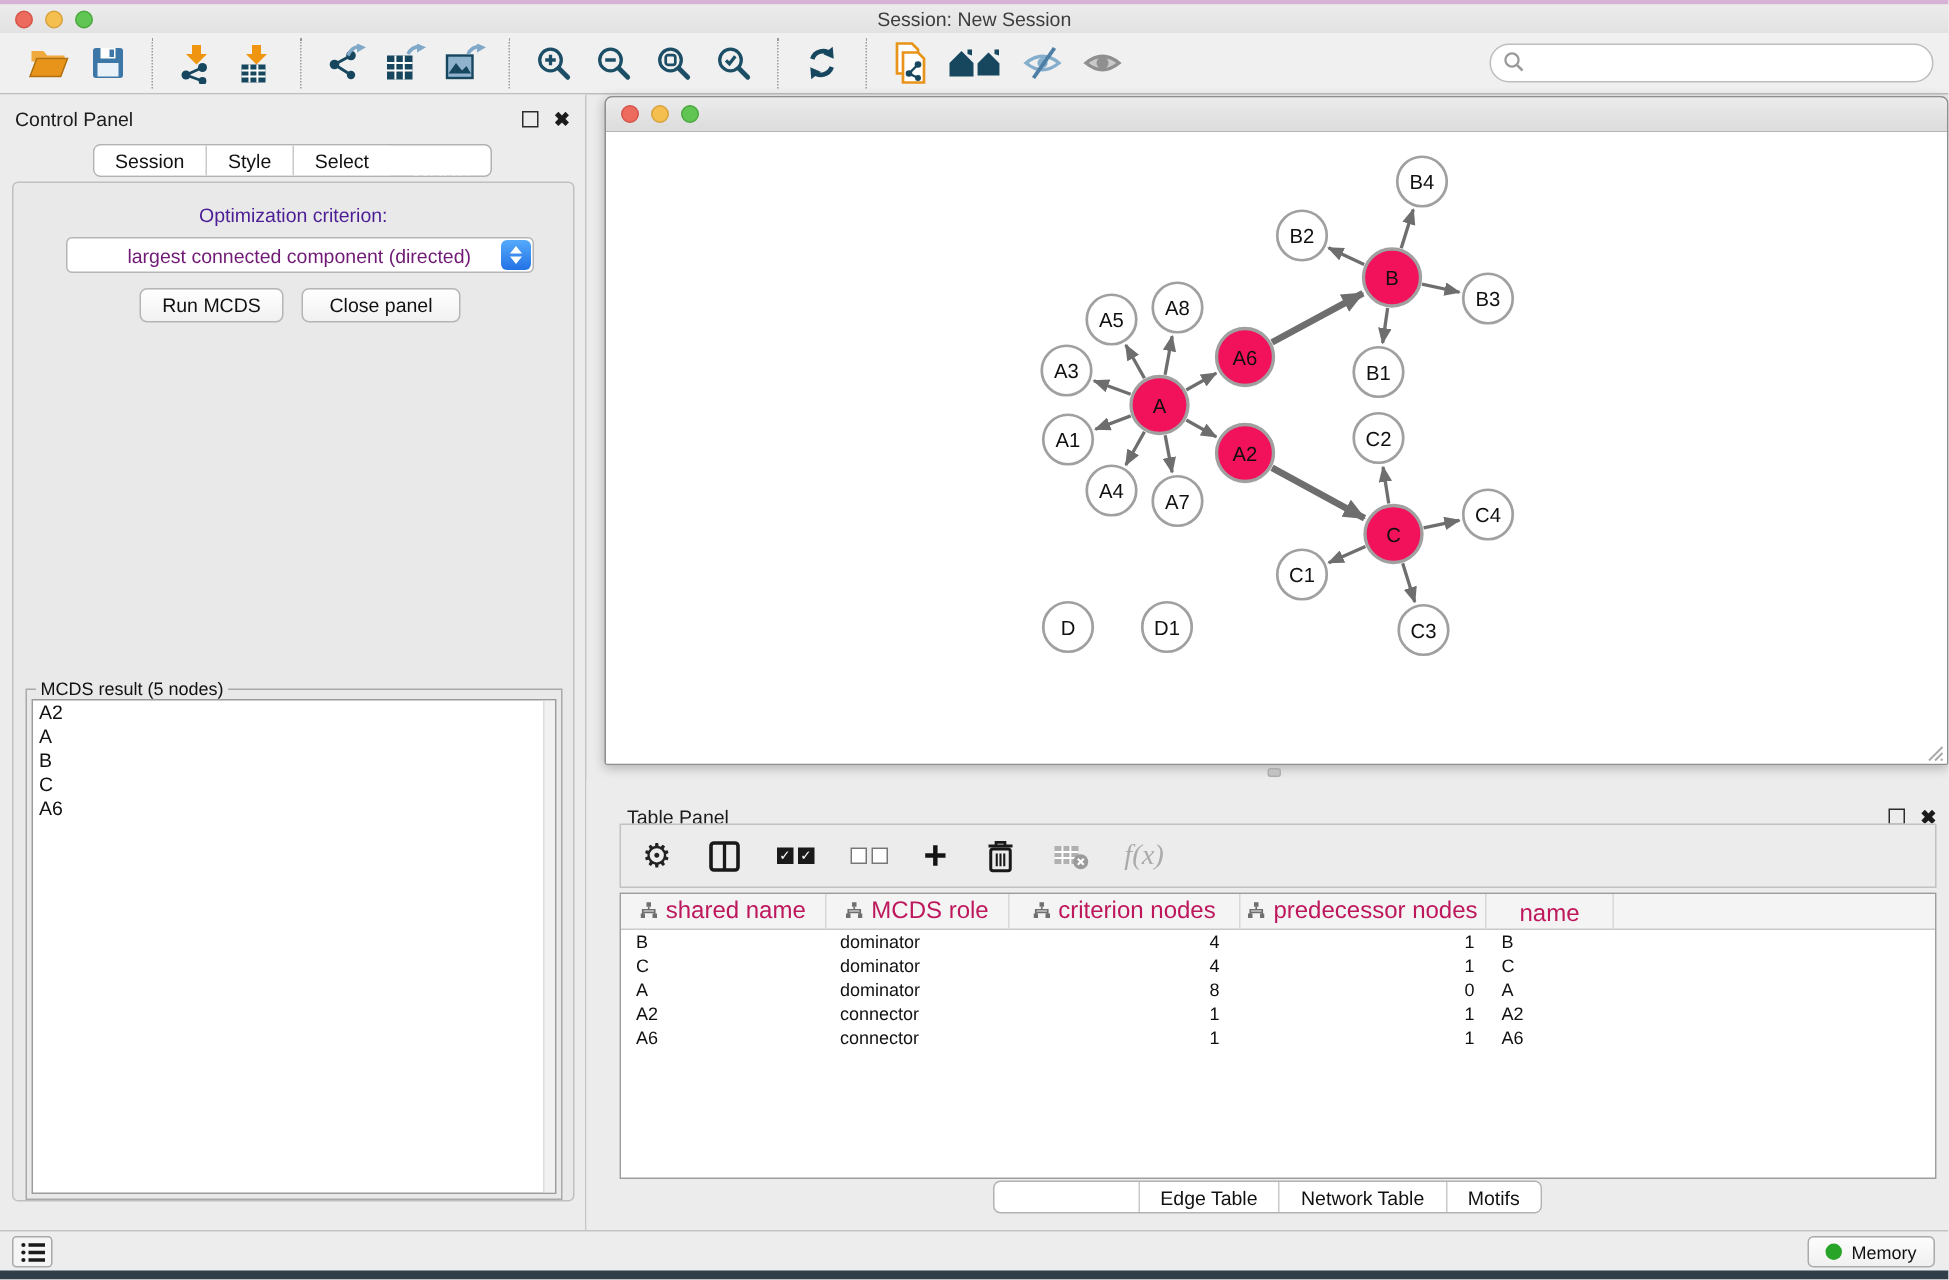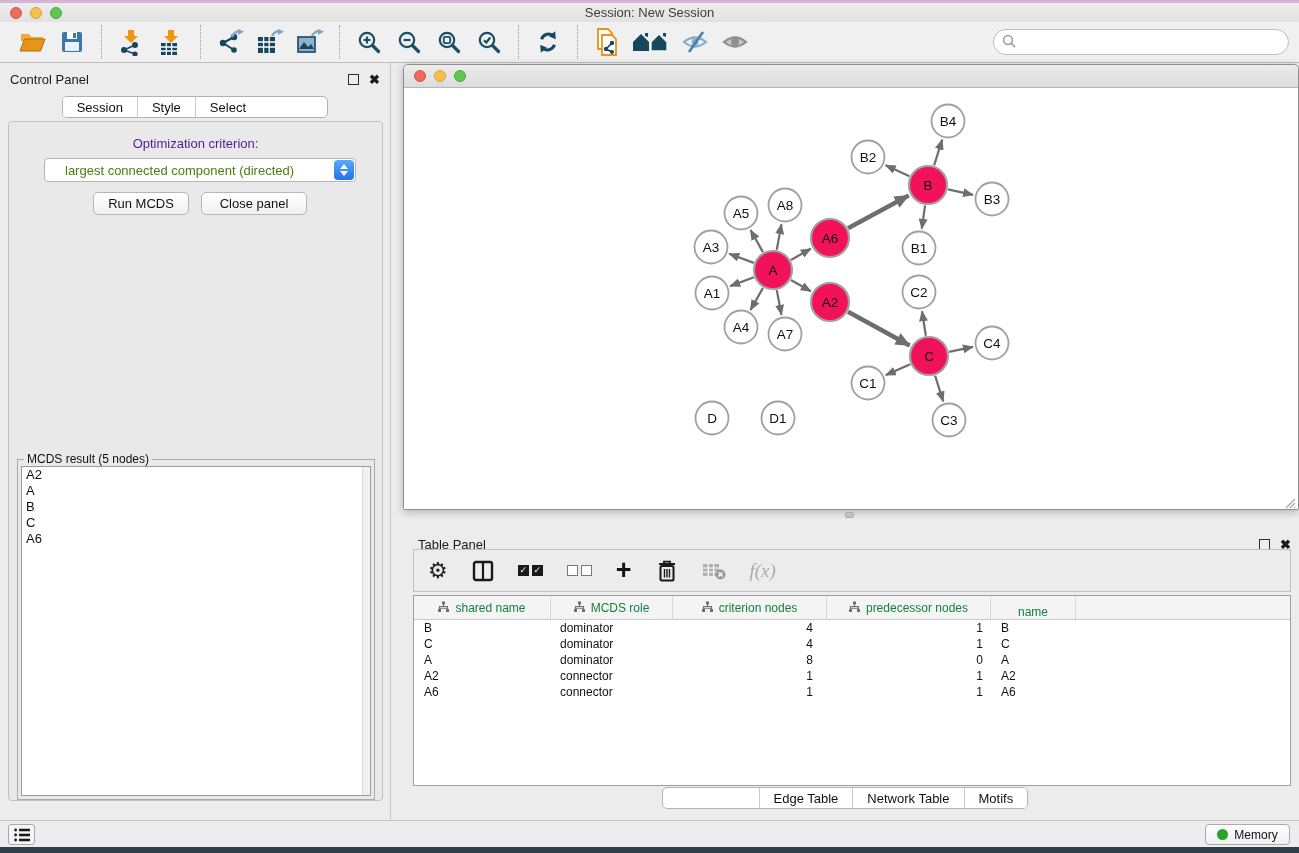--- a/index.html
+++ b/index.html
@@ -44,22 +44,22 @@
       border-left:1px solid #c9c9c9; background:#fff; white-space:nowrap; }
   .segtab:first-child { border-left:none; }
   .segtab.sel { background:linear-gradient(#4ba4fc,#2e86f6); color:#fff; border-left-color:#2e86f6;margin-top:20px; }
   #cp-tabs-row { position:absolute; left:0; top:33px; width:100%; text-align:center; }
 
   #cp-content { left:8px; top:58px; width:375px; height:680px; background:#e9e9e9;
       border:1px solid #c0c0c0; border-radius:4px; position:absolute; }
   #opt-label { position:absolute; top:14px; width:100%; text-align:center; font-size:13px; color:#4c1d95; }
   #criterion-select { position:absolute; left:35px; top:36px; width:312px; height:24px;
       background:#fff; border:1px solid #b5b5b5; border-radius:4px; display:flex; align-items:center; }
-  #criterion-value { font-size:13px; color:#4d7c0f; padding-left:20px; flex:1;
-      white-space:nowrap; overflow:hidden; }
+  #criterion-value { font-size:13px; color:#701a75; padding-left:20px; flex:1;
+      white-space:nowrap; overflow:hidden;text-align:center; }
   #criterion-spinner { width:20px; height:20px; margin-right:1px; border-radius:4px;
       background:linear-gradient(#55aafc,#2272e4); display:flex; flex-direction:column;
       align-items:center; justify-content:center; gap:2px; }
   .tri-up { width:0; height:0; border-left:4px solid transparent; border-right:4px solid transparent;
       border-bottom:5px solid #fff; }
   .tri-dn { width:0; height:0; border-left:4px solid transparent; border-right:4px solid transparent;
       border-top:5px solid #fff; }
   .push-btn { position:absolute; top:70px; height:23px; background:linear-gradient(#ffffff,#f1f1f1);
       border:1px solid #b5b5b5; border-radius:5px; font-size:13px; color:#111;
       display:flex; align-items:center; justify-content:center; }
@@ -102,21 +102,21 @@
   .cb.on { background:#1a1a1a; color:#fff; font-size:9px; line-height:11px; text-align:center; }
   .cb.off { border:1.5px solid #777; background:#fff; }
   .cb + .cb { margin-left:3px; }
   .glyph-plus { font-size:27px; font-weight:bold; color:#141414; line-height:0.8; }
   .glyph-fx { font-family:"Liberation Serif",serif; font-style:italic; font-size:19px; color:#ababab; }
 
   #tp-table { position:absolute; left:22px; top:76px; width:878px; height:191px;
       background:#fff; border:1px solid #9e9e9e; overflow:hidden; }
   #tp-header-row { display:flex; height:24px; background:#f4f4f4; border-bottom:1px solid #c9c9c9; }
   .hcell { display:flex; align-items:center; justify-content:center; gap:6px;
-      font-size:12px; color:#15803d; border-right:1px solid #d8d8d8; }
+      font-size:16px; color:#be185d; border-right:1px solid #d8d8d8; }
   .hcell:last-child { border-right:none; }
   .tp-row { display:flex; height:16px; align-items:center; }
   .tcell { font-size:12px; color:#111; overflow:hidden; white-space:nowrap; }
   .c0 { width:137px; padding-left:10px; }
   .c1 { width:122px; padding-left:9px; }
   .c2 { width:154px; text-align:right; padding-right:14px; }
   .c3 { width:164px; text-align:right; padding-right:8px; }
   .c4 { width:85px;  padding-left:10px;align-items:flex-end; }
   .cf { flex:1; }
   .hcell.c0,.hcell.c1,.hcell.c2,.hcell.c3,.hcell.c4 { padding:0; text-align:center; }

